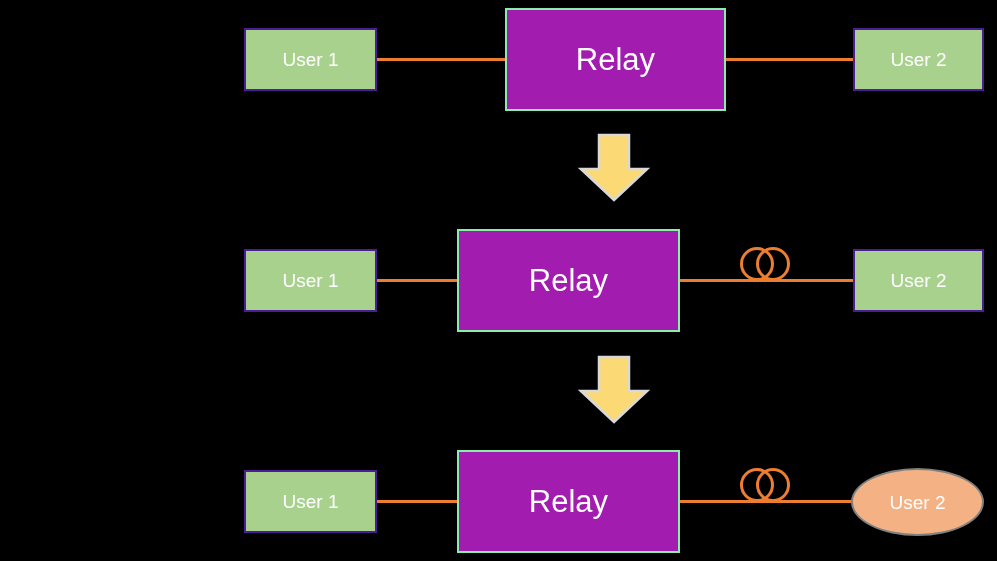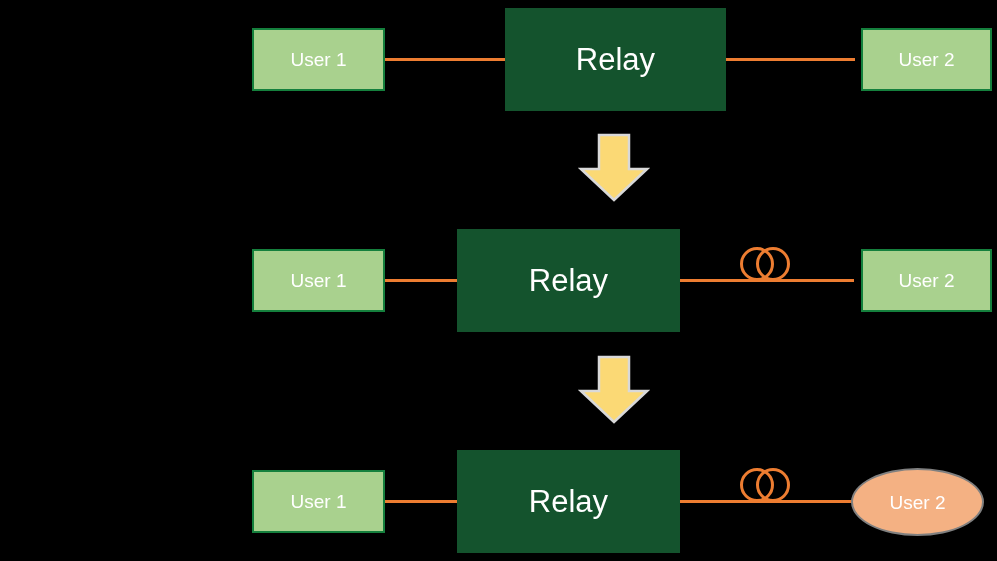--- a/index.html
+++ b/index.html
@@ -23,26 +23,25 @@
     display: flex;
     align-items: center;
     justify-content: center;
     color: #ffffff;
     line-height: 1;
     white-space: nowrap;
     user-select: none;
   }
   .node-green {
     background: #a9d18e;
-    border: 2px solid #15803d;
-    margin-left: 8px;
+    border: 2px solid #4c1d95;
   }
   .node-blue {
-    background: #14532d;
-    border: 2px solid #14532d;
+    background: #a21caf;
+    border: 2px solid #86efac;
     justify-content: center;
   }
   .node-ellipse {
     background: #f4b183;
     border: 2px solid #808080;
     border-radius: 50%;
   }
   .link {
     position: absolute;
     background: #ed7d31;

